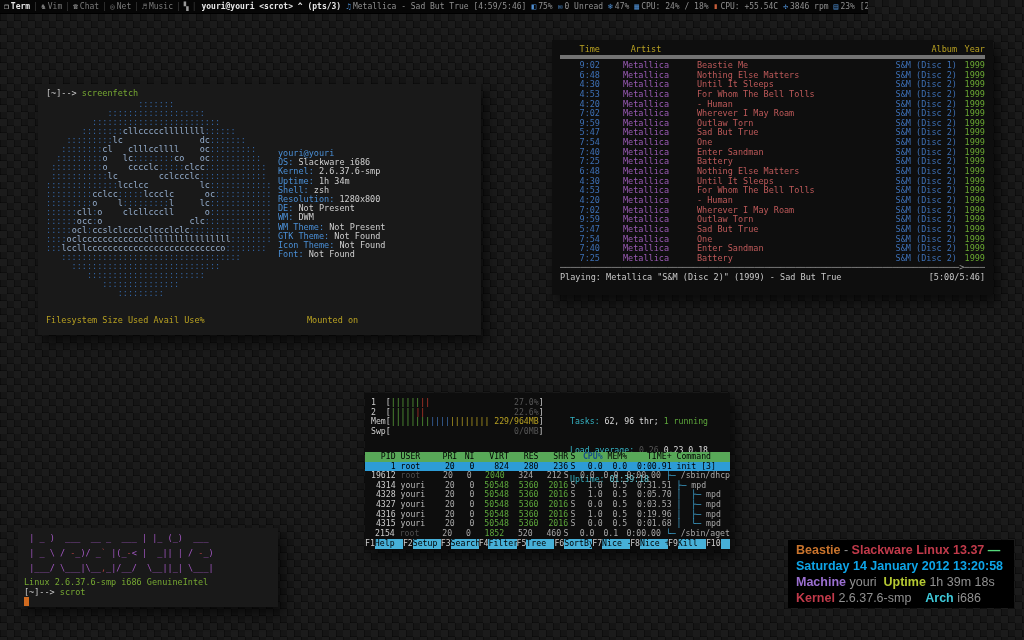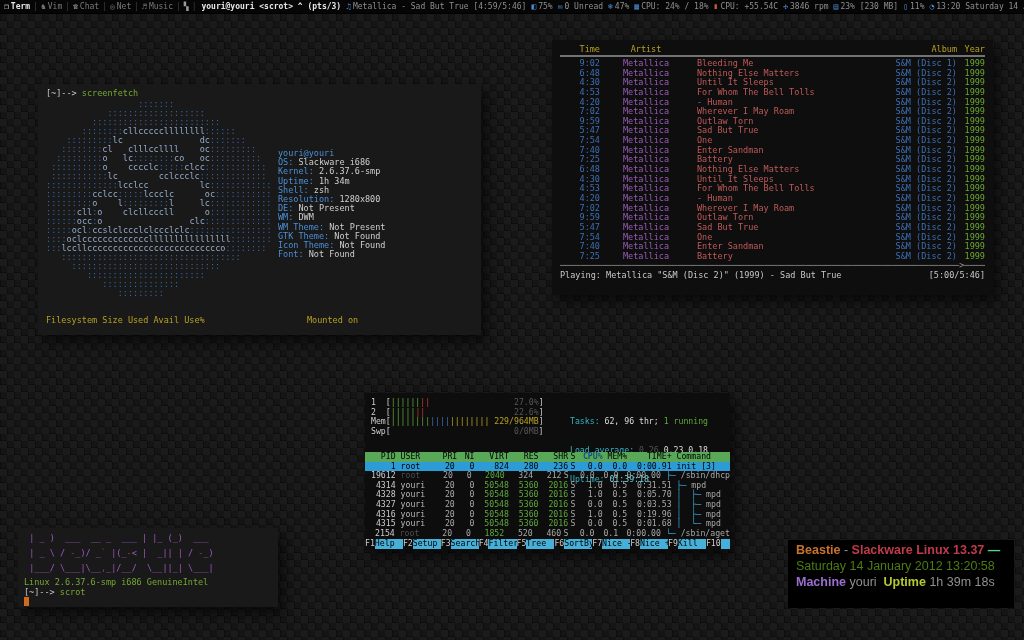--- a/index.html
+++ b/index.html
@@ -9,21 +9,21 @@
     background-color:#151515;
     background-image:
       linear-gradient(45deg,#1b1b1b 25%,transparent 25%,transparent 75%,#1b1b1b 75%),
       linear-gradient(45deg,#1b1b1b 25%,transparent 25%,transparent 75%,#1b1b1b 75%),
       linear-gradient(90deg,rgba(0,0,0,.35) 1px,transparent 1px),
       linear-gradient(0deg,rgba(0,0,0,.35) 1px,transparent 1px);
     background-size:14px 14px,14px 14px,7px 7px,7px 7px;
     background-position:0 0,7px 7px,0 0,0 0; }
 
   
-  .topbar { position:absolute; top:0; left:0; width:1024px; height:14px;
+  .topbar { position:absolute; top:0; left:0; width:868px; height:14px;
     background:#060606; border-bottom:1px solid #000;
     display:flex; align-items:center; padding:0 4px;
     font-size:8px; line-height:14px; color:#8f8f8f; white-space:nowrap; overflow:hidden; }
   .tags { display:flex; align-items:center; }
   .tb-sep { color:#3f3f3f; margin:0 3px; }
   .tag { color:#7a7a7a; }
   .tag.active { color:#e6e6e6; font-weight:bold; }
   .tag .ticon { margin-right:2px; font-size:8px; }
   .layouticon { color:#9a9a9a; }
   .wtitle { color:#e6e6e6; font-weight:bold; margin-left:2px; }
@@ -51,21 +51,21 @@
 
   
   #win-music { left:552px; top:40px; width:441px; height:255px; background:#0e0e0e;
     padding:5px 8px 0 8px; font-size:8.5px; line-height:9.65px; color:#c8c8c8; }
   .m-row { display:flex; white-space:pre; height:9.65px; }
   .m-time  { width:40px; text-align:right; color:#3d6fb4; }
   .m-artist{ width:92px; text-align:center; color:#9a5bb5; }
   .m-title { flex:1; padding-left:5px; color:#bf5a5a; overflow:hidden; }
   .m-album { margin-left:auto; text-align:right; color:#3d6fb4; }
   .m-year  { width:28px; text-align:right; color:#6aa832; }
-  .m-header { border-bottom:2px solid #737373; padding-bottom:10px; margin-bottom:2px; height:12px; }
+  .m-header { border-bottom:4px solid #737373; padding-bottom:10px; margin-bottom:2px; height:12px; }
   .m-header span { color:#b8a122 !important; }
   .m-sep { color:#9a9a9a; white-space:pre; overflow:hidden; height:9.65px; }
   .m-status { display:flex; color:#c8c8c8; white-space:pre; }
   .m-status .right { margin-left:auto; }
 
   
   #win-htop { left:365px; top:393px; width:365px; height:157px; background:#0d0d0d;
     font-size:8.2px; line-height:9.6px; color:#a8a8a8; }
   #h-meters { position:absolute; left:6px; top:5px; white-space:pre; }
   .h-label { display:inline-block; width:3ch; color:#cccccc; }
@@ -104,21 +104,21 @@
   .c-purple { color:#a257c2; } .c-red { color:#a33d3d; }
   .kernel-line { color:#76a832; }
 
   
   #conky { position:absolute; left:788px; top:540px; width:226px; height:68px; background:#000;
     padding:2px 8px; font-family:"Liberation Sans",sans-serif; font-size:12.5px;
     line-height:16px; color:#8f8f8f; white-space:nowrap; overflow:hidden; }
   .ck-orange { color:#c8732c; font-weight:bold; }
   .ck-red    { color:#c03a4a; font-weight:bold; }
   .ck-green  { color:#54d87a; font-weight:bold; }
-  .ck-blue   { color:#4d7c0f; font-weight:normal; }
+  .ck-blue   { color:#0ea5e9; font-weight:bold; }
   .ck-purple { color:#9a6fd0; font-weight:bold; }
   .ck-yellow { color:#b5c832; font-weight:bold; }
   .ck-cyan   { color:#3ec8d8; font-weight:bold; }
   .ck-dim    { color:#909090; }
   pre { font-family:inherit; }
 </style>
 </head>
 <body>
 
 <div class="desktop">
@@ -217,21 +217,21 @@
 
   <div class="window" id="win-music">
     <div class="m-row m-header">
       <span class="m-time">Time</span>
       <span class="m-artist">Artist</span>
       <span class="m-title">Title</span>
       <span class="m-album">Album</span>
       <span class="m-year">Year</span>
     </div>
     <div id="track-list">
-        <div class="m-row"><span class="m-time">9:02</span><span class="m-artist">Metallica</span><span class="m-title">Bleeding Me</span><span class="m-album">S&amp;M (Disc 1)</span><span class="m-year">1999</span></div>
+        <div class="m-row"><span class="m-time">9:02</span><span class="m-artist">Metallica</span><span class="m-title">Beastie Me</span><span class="m-album">S&amp;M (Disc 1)</span><span class="m-year">1999</span></div>
         <div class="m-row"><span class="m-time">6:48</span><span class="m-artist">Metallica</span><span class="m-title">Nothing Else Matters</span><span class="m-album">S&amp;M (Disc 2)</span><span class="m-year">1999</span></div>
         <div class="m-row"><span class="m-time">4:30</span><span class="m-artist">Metallica</span><span class="m-title">Until It Sleeps</span><span class="m-album">S&amp;M (Disc 2)</span><span class="m-year">1999</span></div>
         <div class="m-row"><span class="m-time">4:53</span><span class="m-artist">Metallica</span><span class="m-title">For Whom The Bell Tolls</span><span class="m-album">S&amp;M (Disc 2)</span><span class="m-year">1999</span></div>
         <div class="m-row"><span class="m-time">4:20</span><span class="m-artist">Metallica</span><span class="m-title">- Human</span><span class="m-album">S&amp;M (Disc 2)</span><span class="m-year">1999</span></div>
         <div class="m-row"><span class="m-time">7:02</span><span class="m-artist">Metallica</span><span class="m-title">Wherever I May Roam</span><span class="m-album">S&amp;M (Disc 2)</span><span class="m-year">1999</span></div>
         <div class="m-row"><span class="m-time">9:59</span><span class="m-artist">Metallica</span><span class="m-title">Outlaw Torn</span><span class="m-album">S&amp;M (Disc 2)</span><span class="m-year">1999</span></div>
         <div class="m-row"><span class="m-time">5:47</span><span class="m-artist">Metallica</span><span class="m-title">Sad But True</span><span class="m-album">S&amp;M (Disc 2)</span><span class="m-year">1999</span></div>
         <div class="m-row"><span class="m-time">7:54</span><span class="m-artist">Metallica</span><span class="m-title">One</span><span class="m-album">S&amp;M (Disc 2)</span><span class="m-year">1999</span></div>
         <div class="m-row"><span class="m-time">7:40</span><span class="m-artist">Metallica</span><span class="m-title">Enter Sandman</span><span class="m-album">S&amp;M (Disc 2)</span><span class="m-year">1999</span></div>
         <div class="m-row"><span class="m-time">7:25</span><span class="m-artist">Metallica</span><span class="m-title">Battery</span><span class="m-album">S&amp;M (Disc 2)</span><span class="m-year">1999</span></div>
@@ -280,15 +280,16 @@
  <span class="c-purple">|</span><span class="c-purple">_</span><span class="c-purple">_</span><span class="c-purple">_</span><span class="c-purple">/</span> <span class="c-purple">\</span><span class="c-purple">_</span><span class="c-purple">_</span><span class="c-purple">_</span><span class="c-purple">|</span><span class="c-purple">\</span><span class="c-purple">_</span><span class="c-purple">_</span><span class="c-red">,</span><span class="c-purple">_</span><span class="c-purple">|</span><span class="c-purple">/</span><span class="c-purple">_</span><span class="c-purple">_</span><span class="c-purple">/</span>  <span class="c-purple">\</span><span class="c-purple">_</span><span class="c-purple">_</span><span class="c-purple">|</span><span class="c-purple">|</span><span class="c-purple">_</span><span class="c-purple">|</span> <span class="c-purple">\</span><span class="c-purple">_</span><span class="c-purple">_</span><span class="c-purple">_</span><span class="c-purple">|</span></pre>
     <div class="kernel-line">Linux 2.6.37.6-smp i686 GenuineIntel</div>
     <div><span class="promptc">[~]--&gt;</span><span> </span><span class="cmd">scrot</span></div>
     <div><span class="cursor"></span></div>
   </div>
 
   <div id="conky">
     <div><span class="ck-orange">Beastie</span><span class="ck-dim"> - </span><span class="ck-red">Slackware Linux 13.37</span><span> </span><span class="ck-green">—</span></div>
     <div class="ck-blue">Saturday 14 January 2012 13:20:58</div>
     <div><span class="ck-purple">Machine</span><span class="ck-dim"> </span><span class="ck-dim">youri</span><span class="ck-dim">&nbsp;&nbsp;</span><span class="ck-yellow">Uptime</span><span class="ck-dim"> </span><span class="ck-dim">1h 39m 18s</span></div>
+    <div><span class="ck-red">Kernel</span><span class="ck-dim"> </span><span class="ck-dim">2.6.37.6-smp</span><span class="ck-dim">&nbsp;&nbsp;&nbsp;&nbsp;</span><span class="ck-cyan">Arch</span><span class="ck-dim"> </span><span class="ck-dim">i686</span></div>
   </div>
 
 </div>
 
 </body></html>

